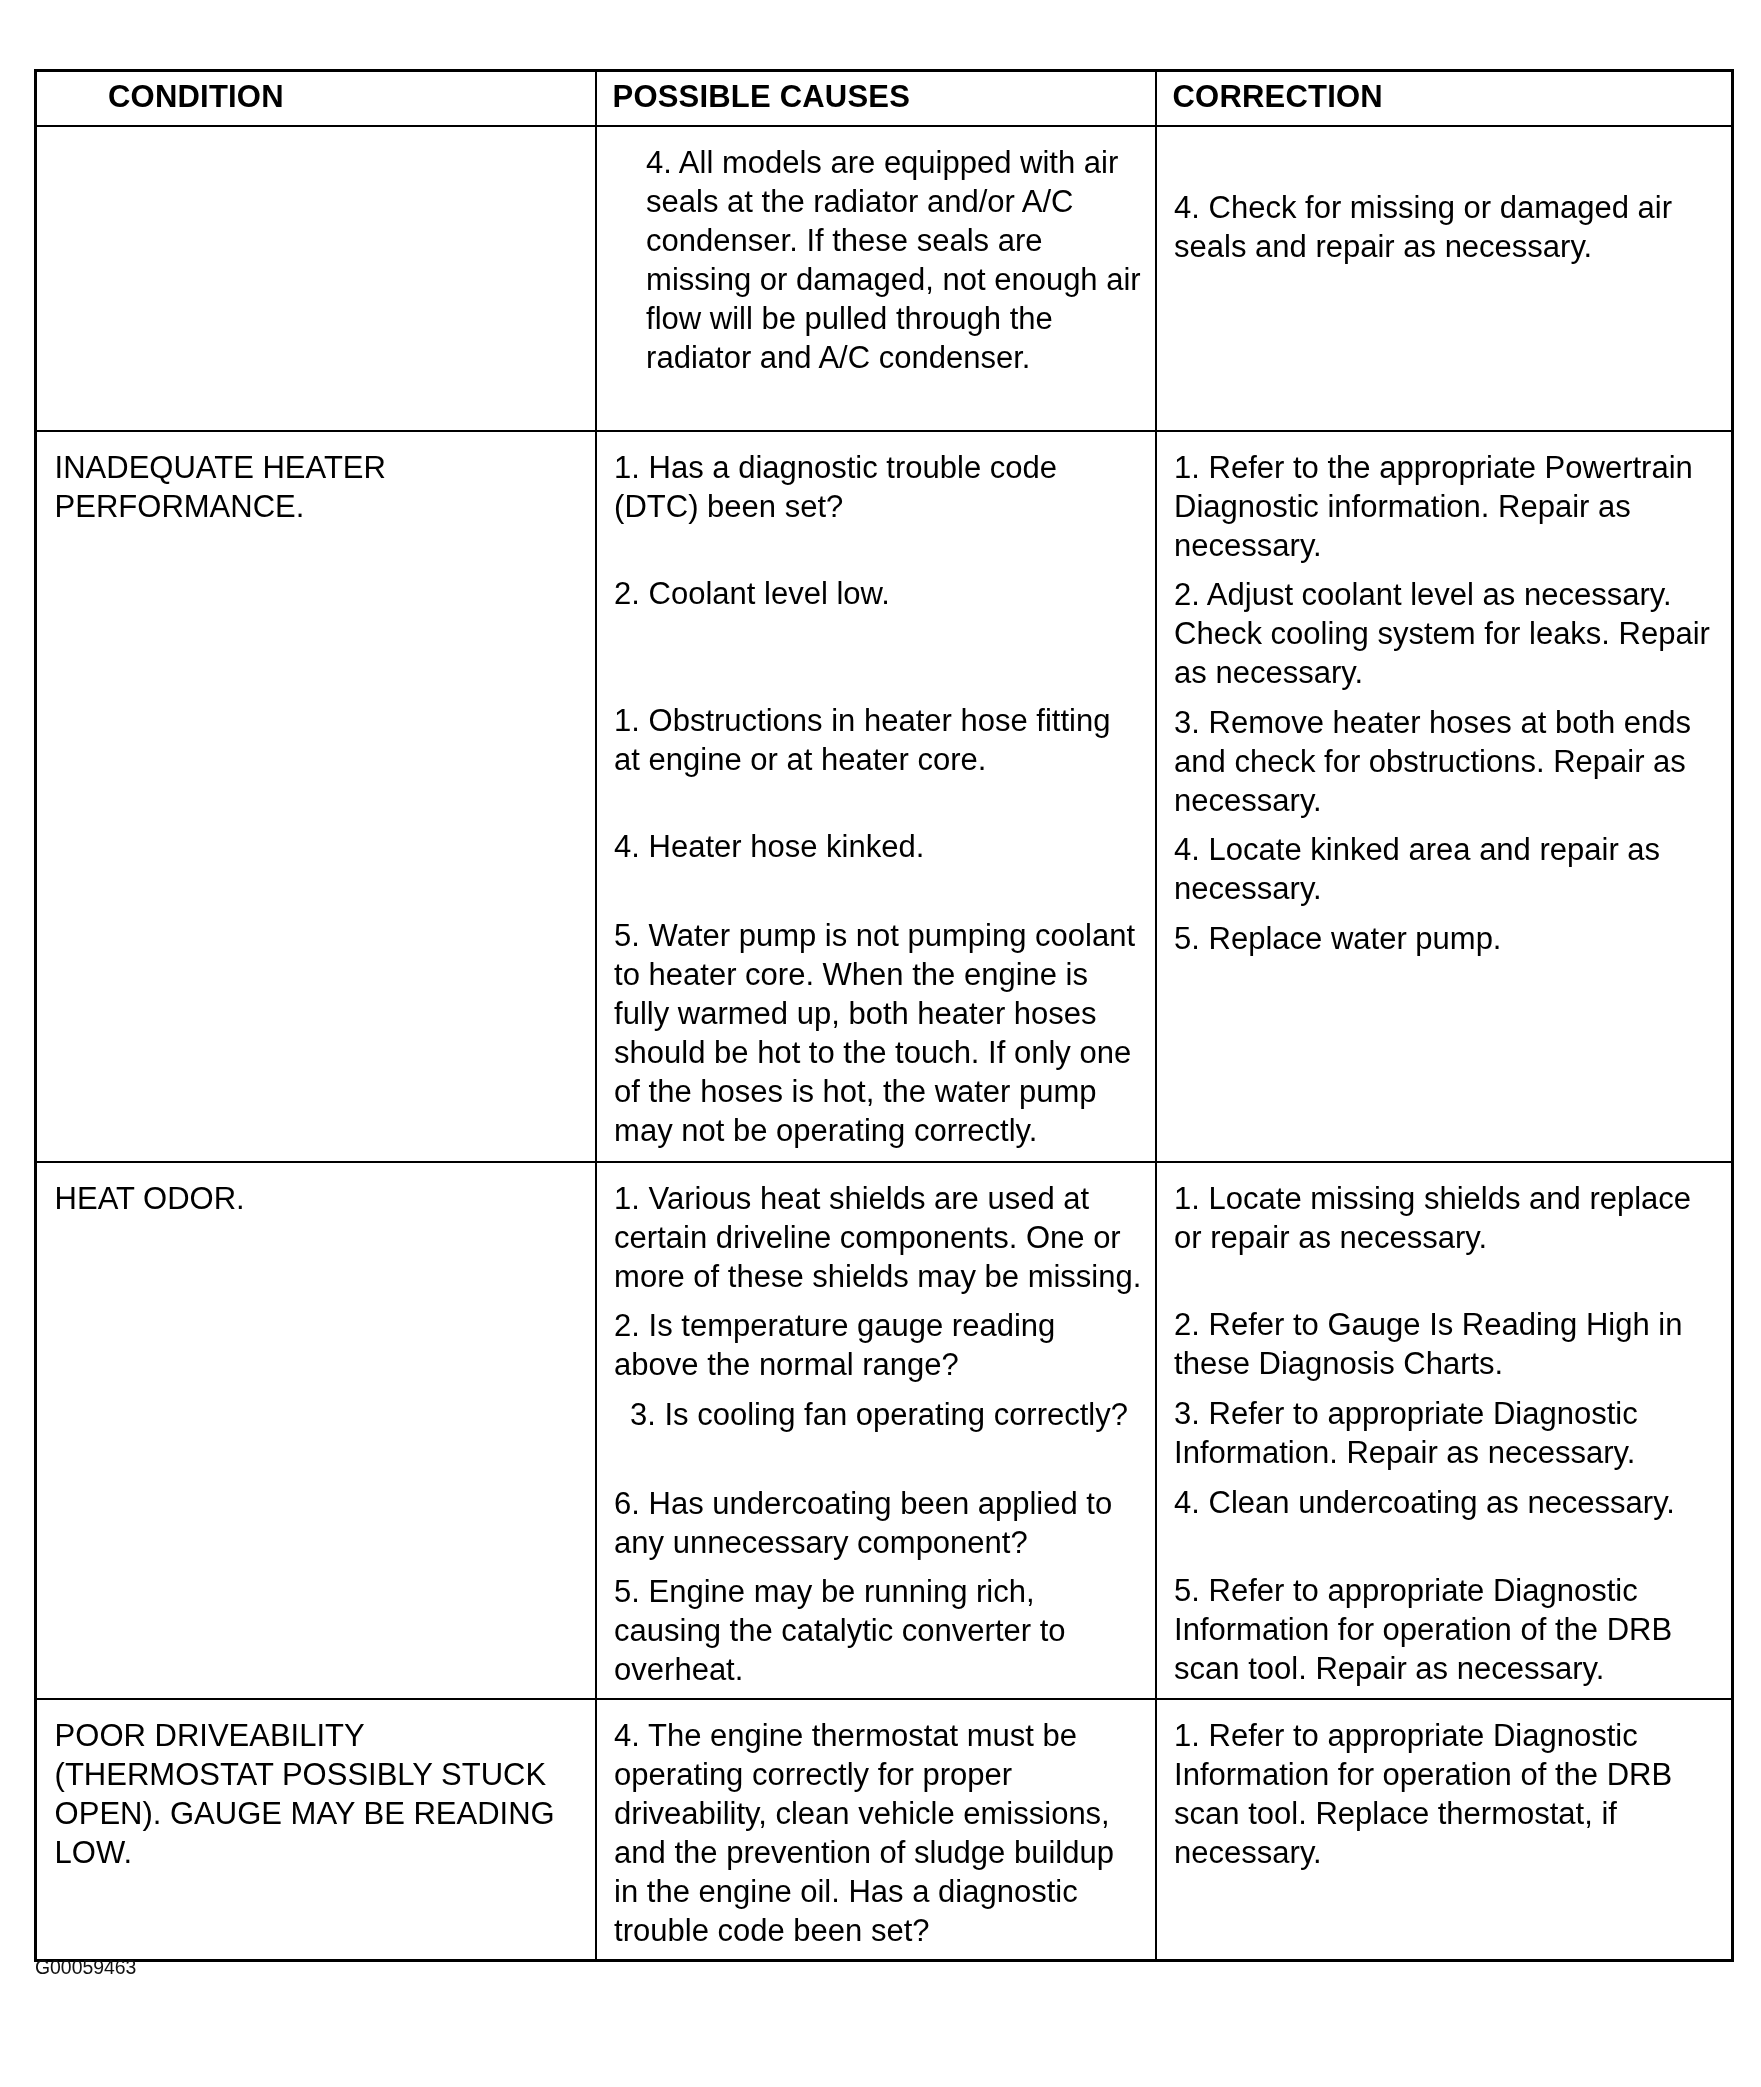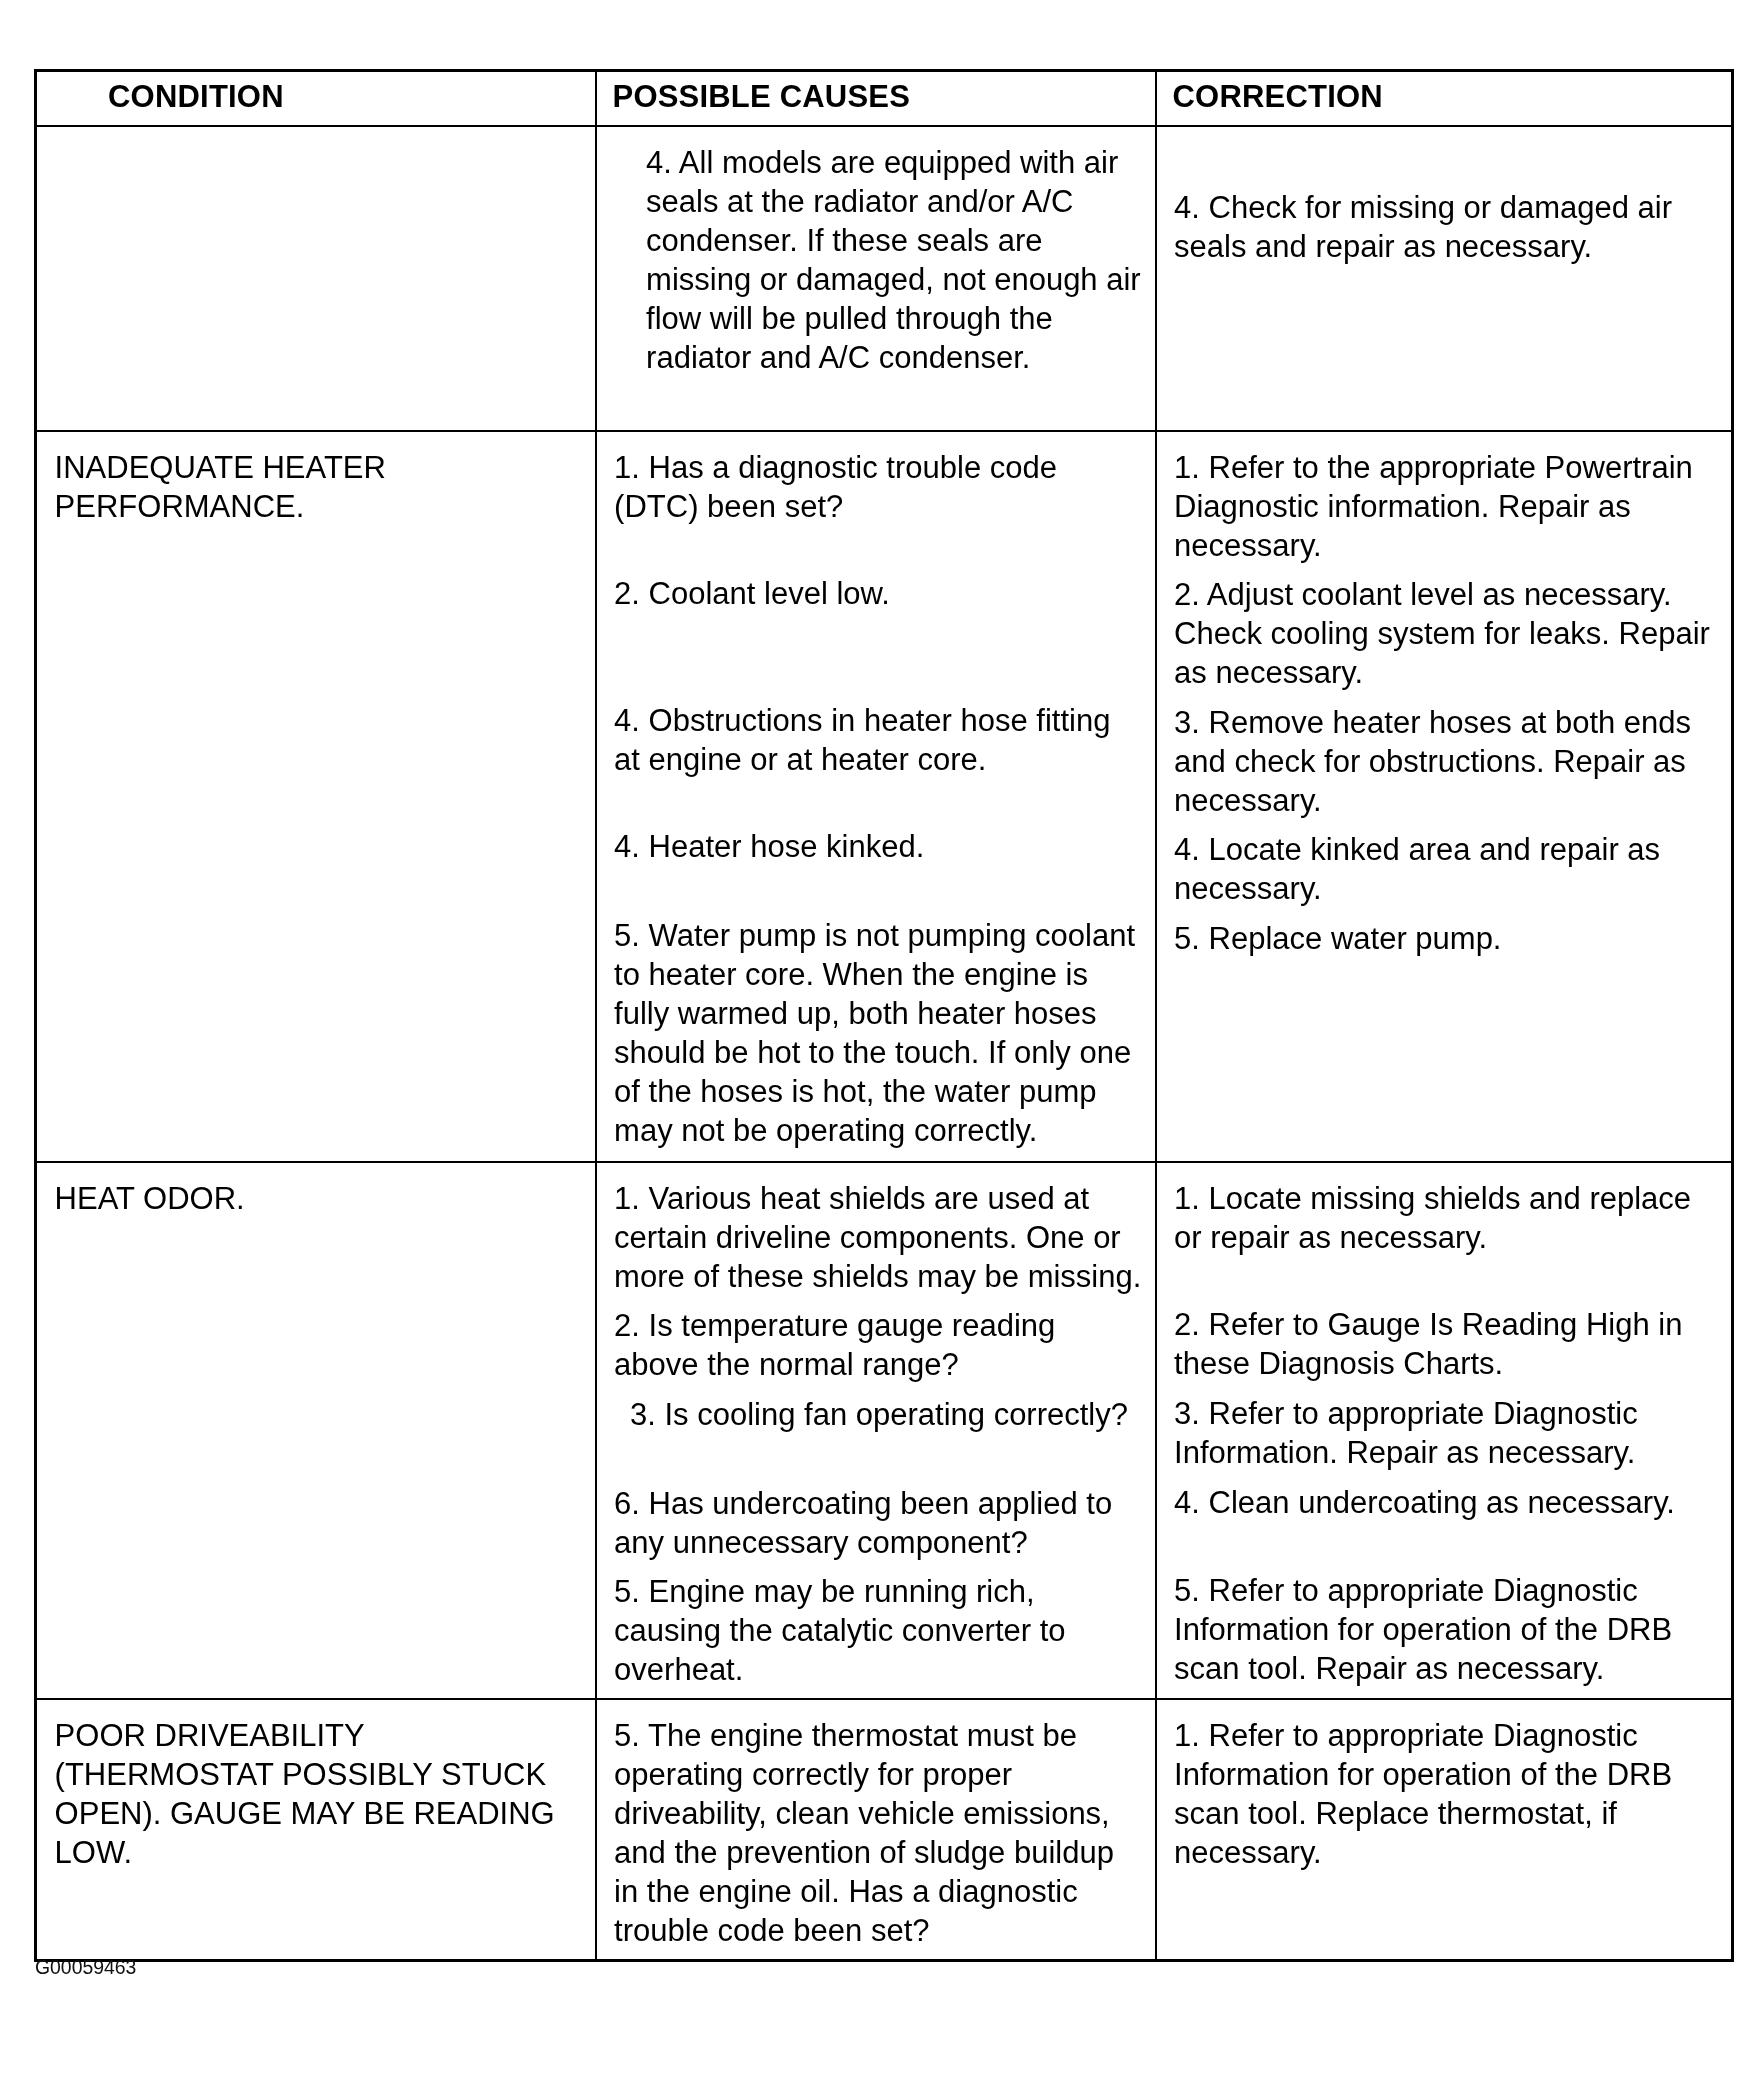--- a/index.html
+++ b/index.html
@@ -81,21 +81,21 @@
           </td>
         </tr>
         <tr>
           <td>
             <div class="cond-text">INADEQUATE HEATER PERFORMANCE.</div>
           </td>
           <td>
             <div class="pair">
               <div class="item cause-item" style="min-height: 116px;">1. Has a diagnostic trouble code (DTC) been set?</div>
               <div class="item cause-item" style="min-height: 116px;">2. Coolant level low.</div>
-              <div class="item cause-item" style="min-height: 116px;">4. Obstructions in heater hose fitting at engine or at heater core.</div>
+              <div class="item cause-item" style="min-height: 116px;">1. Obstructions in heater hose fitting at engine or at heater core.</div>
               <div class="item cause-item" style="min-height: 78px;">4. Heater hose kinked.</div>
               <div class="item cause-item" style="min-height: 233px;">5. Water pump is not pumping coolant to heater core. When the engine is fully warmed up, both heater hoses should be hot to the touch. If only one of the hoses is hot, the water pump may not be operating correctly.</div>
             </div>
           </td>
           <td>
             <div class="pair">
               <div class="item corr-item" style="min-height: 116px;">1. Refer to the appropriate Powertrain Diagnostic information. Repair as necessary.</div>
               <div class="item corr-item" style="min-height: 116px;">2. Adjust coolant level as necessary. Check cooling system for leaks. Repair as necessary.</div>
               <div class="item corr-item" style="min-height: 116px;">3. Remove heater hoses at both ends and check for obstructions. Repair as necessary.</div>
               <div class="item corr-item" style="min-height: 78px;">4. Locate kinked area and repair as necessary.</div>
@@ -125,21 +125,21 @@
               <div class="item corr-item" style="min-height: 116px;">5. Refer to appropriate Diagnostic Information for operation of the DRB scan tool. Repair as necessary.</div>
             </div>
           </td>
         </tr>
         <tr>
           <td>
             <div class="cond-text">POOR DRIVEABILITY (THERMOSTAT POSSIBLY STUCK OPEN). GAUGE MAY BE READING LOW.</div>
           </td>
           <td>
             <div class="pair">
-              <div class="item cause-item" style="min-height: 233px;">5. The engine thermostat must be operating correctly for proper driveability, clean vehicle emissions, and the prevention of sludge buildup in the engine oil. Has a diagnostic trouble code been set?</div>
+              <div class="item cause-item" style="min-height: 233px;">4. The engine thermostat must be operating correctly for proper driveability, clean vehicle emissions, and the prevention of sludge buildup in the engine oil. Has a diagnostic trouble code been set?</div>
             </div>
           </td>
           <td>
             <div class="pair">
               <div class="item corr-item" style="min-height: 233px;">1. Refer to appropriate Diagnostic Information for operation of the DRB scan tool. Replace thermostat, if necessary.</div>
             </div>
           </td>
         </tr>
       </tbody>
   </table>

